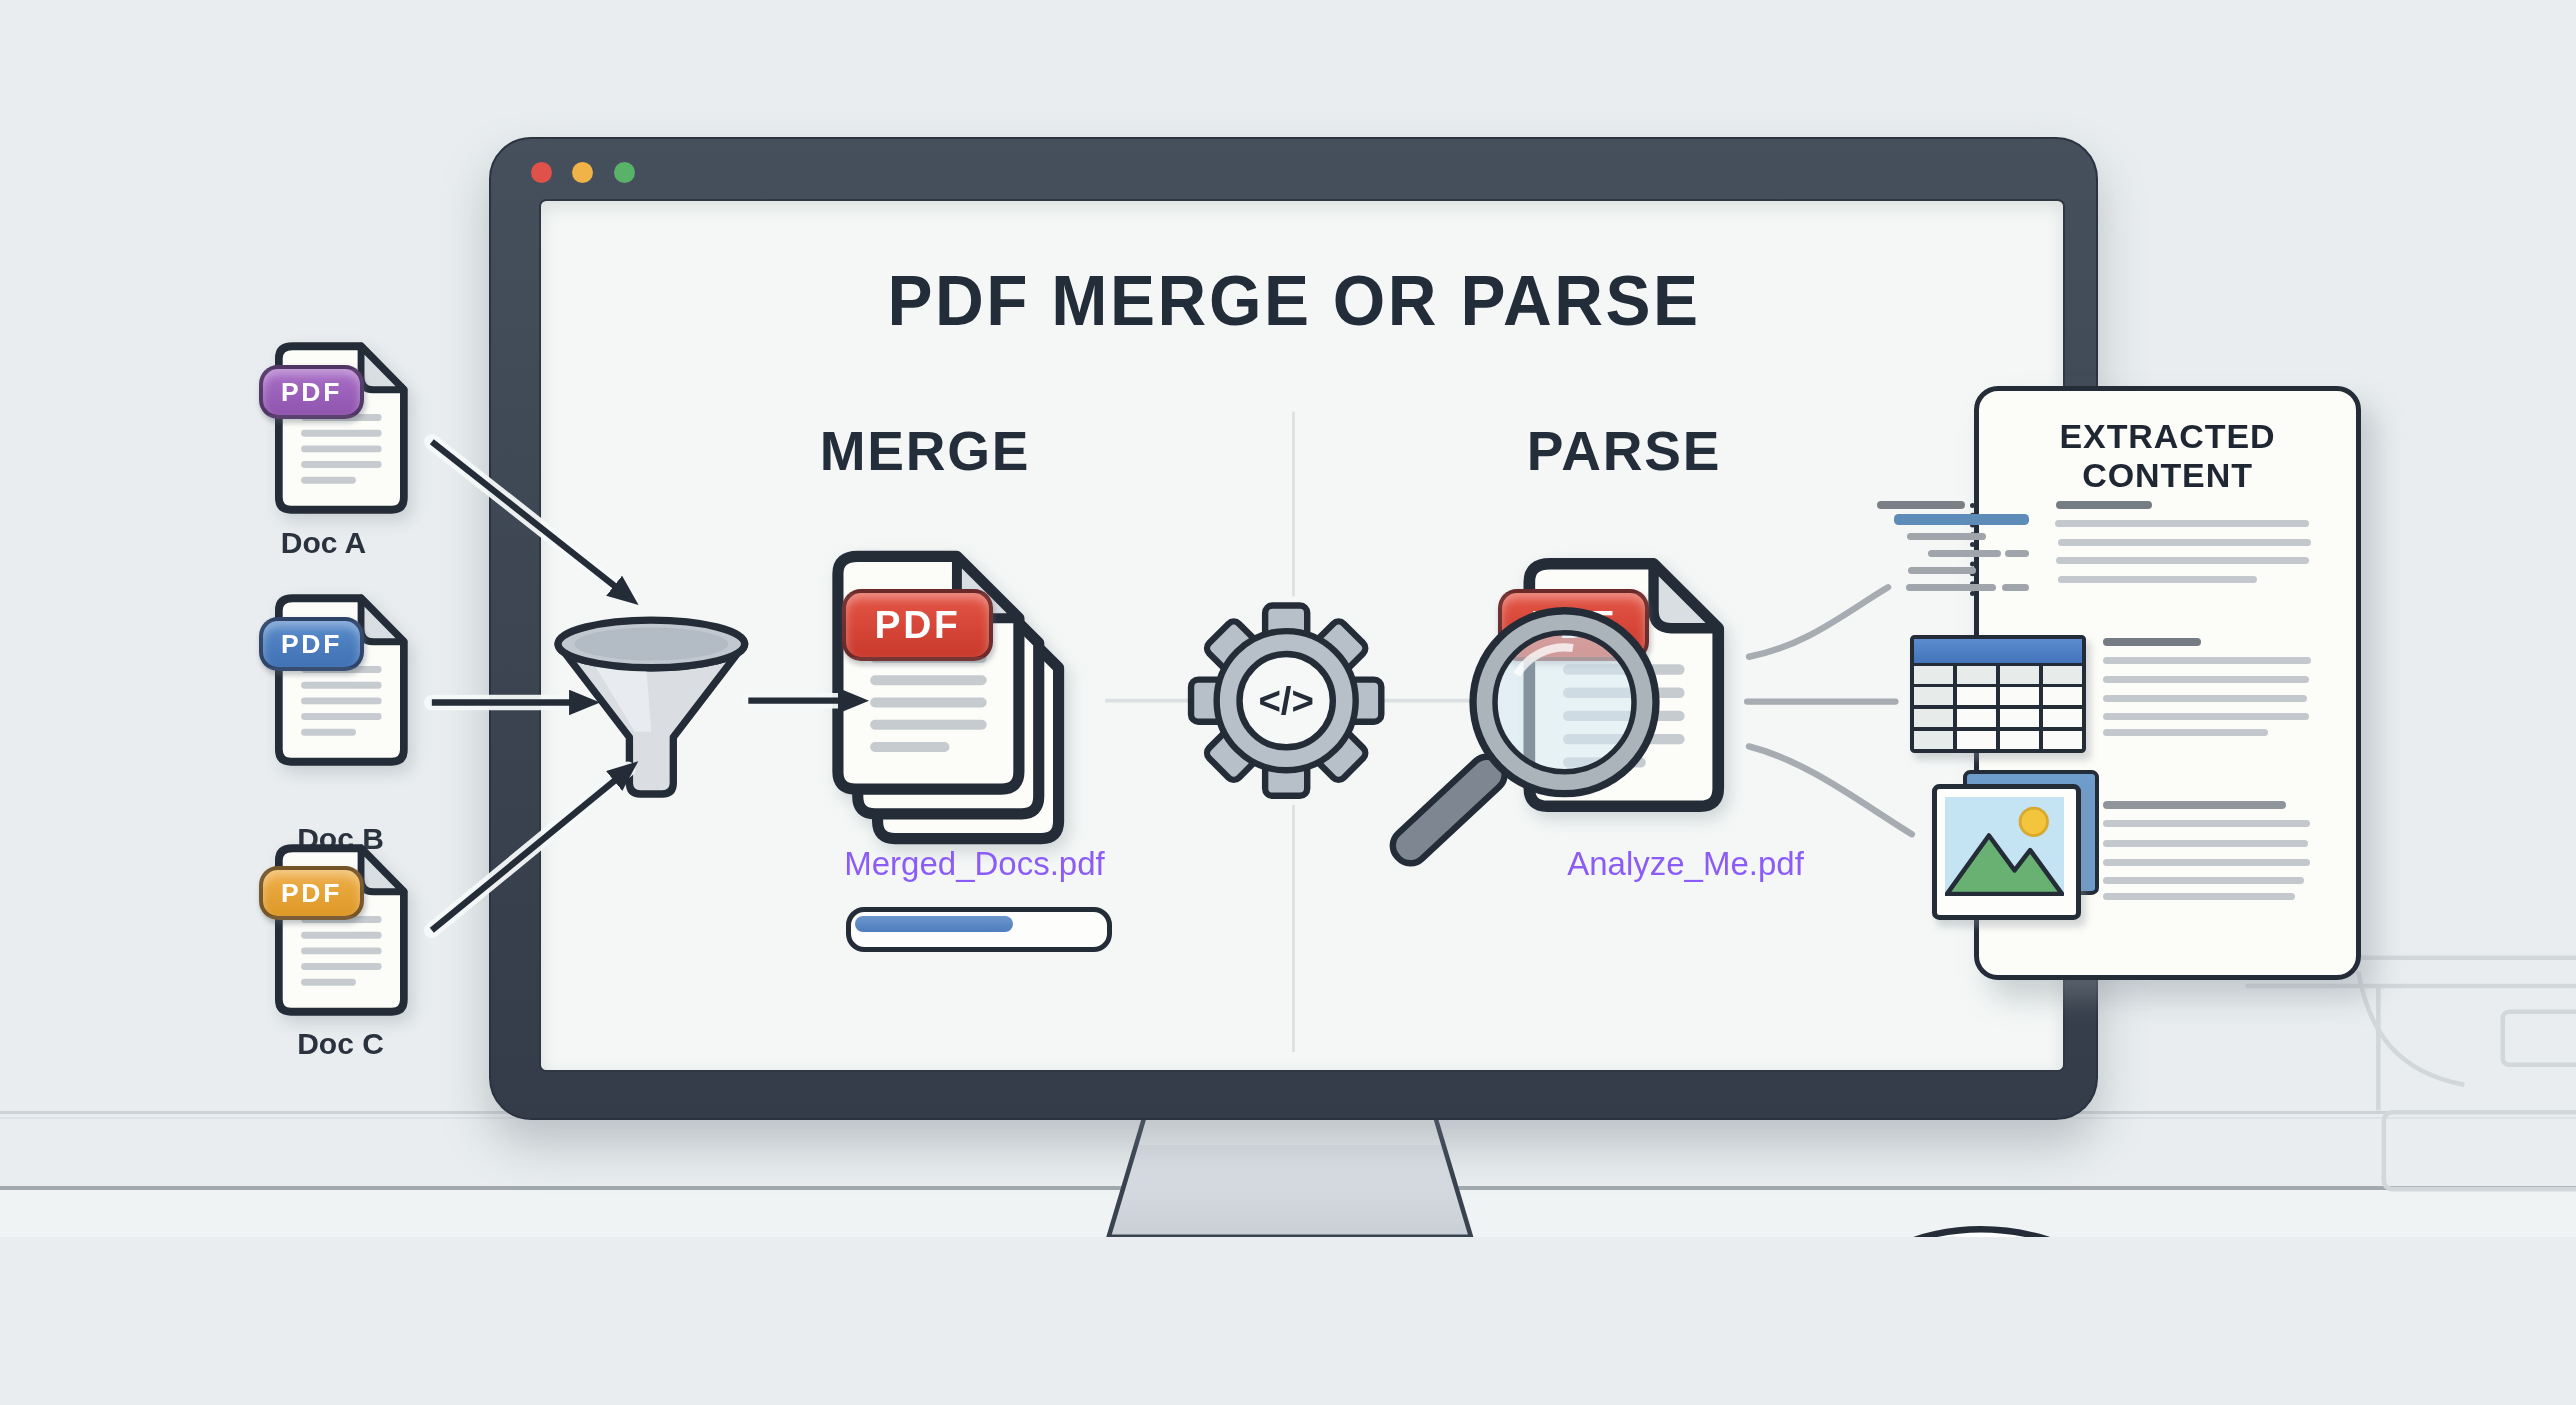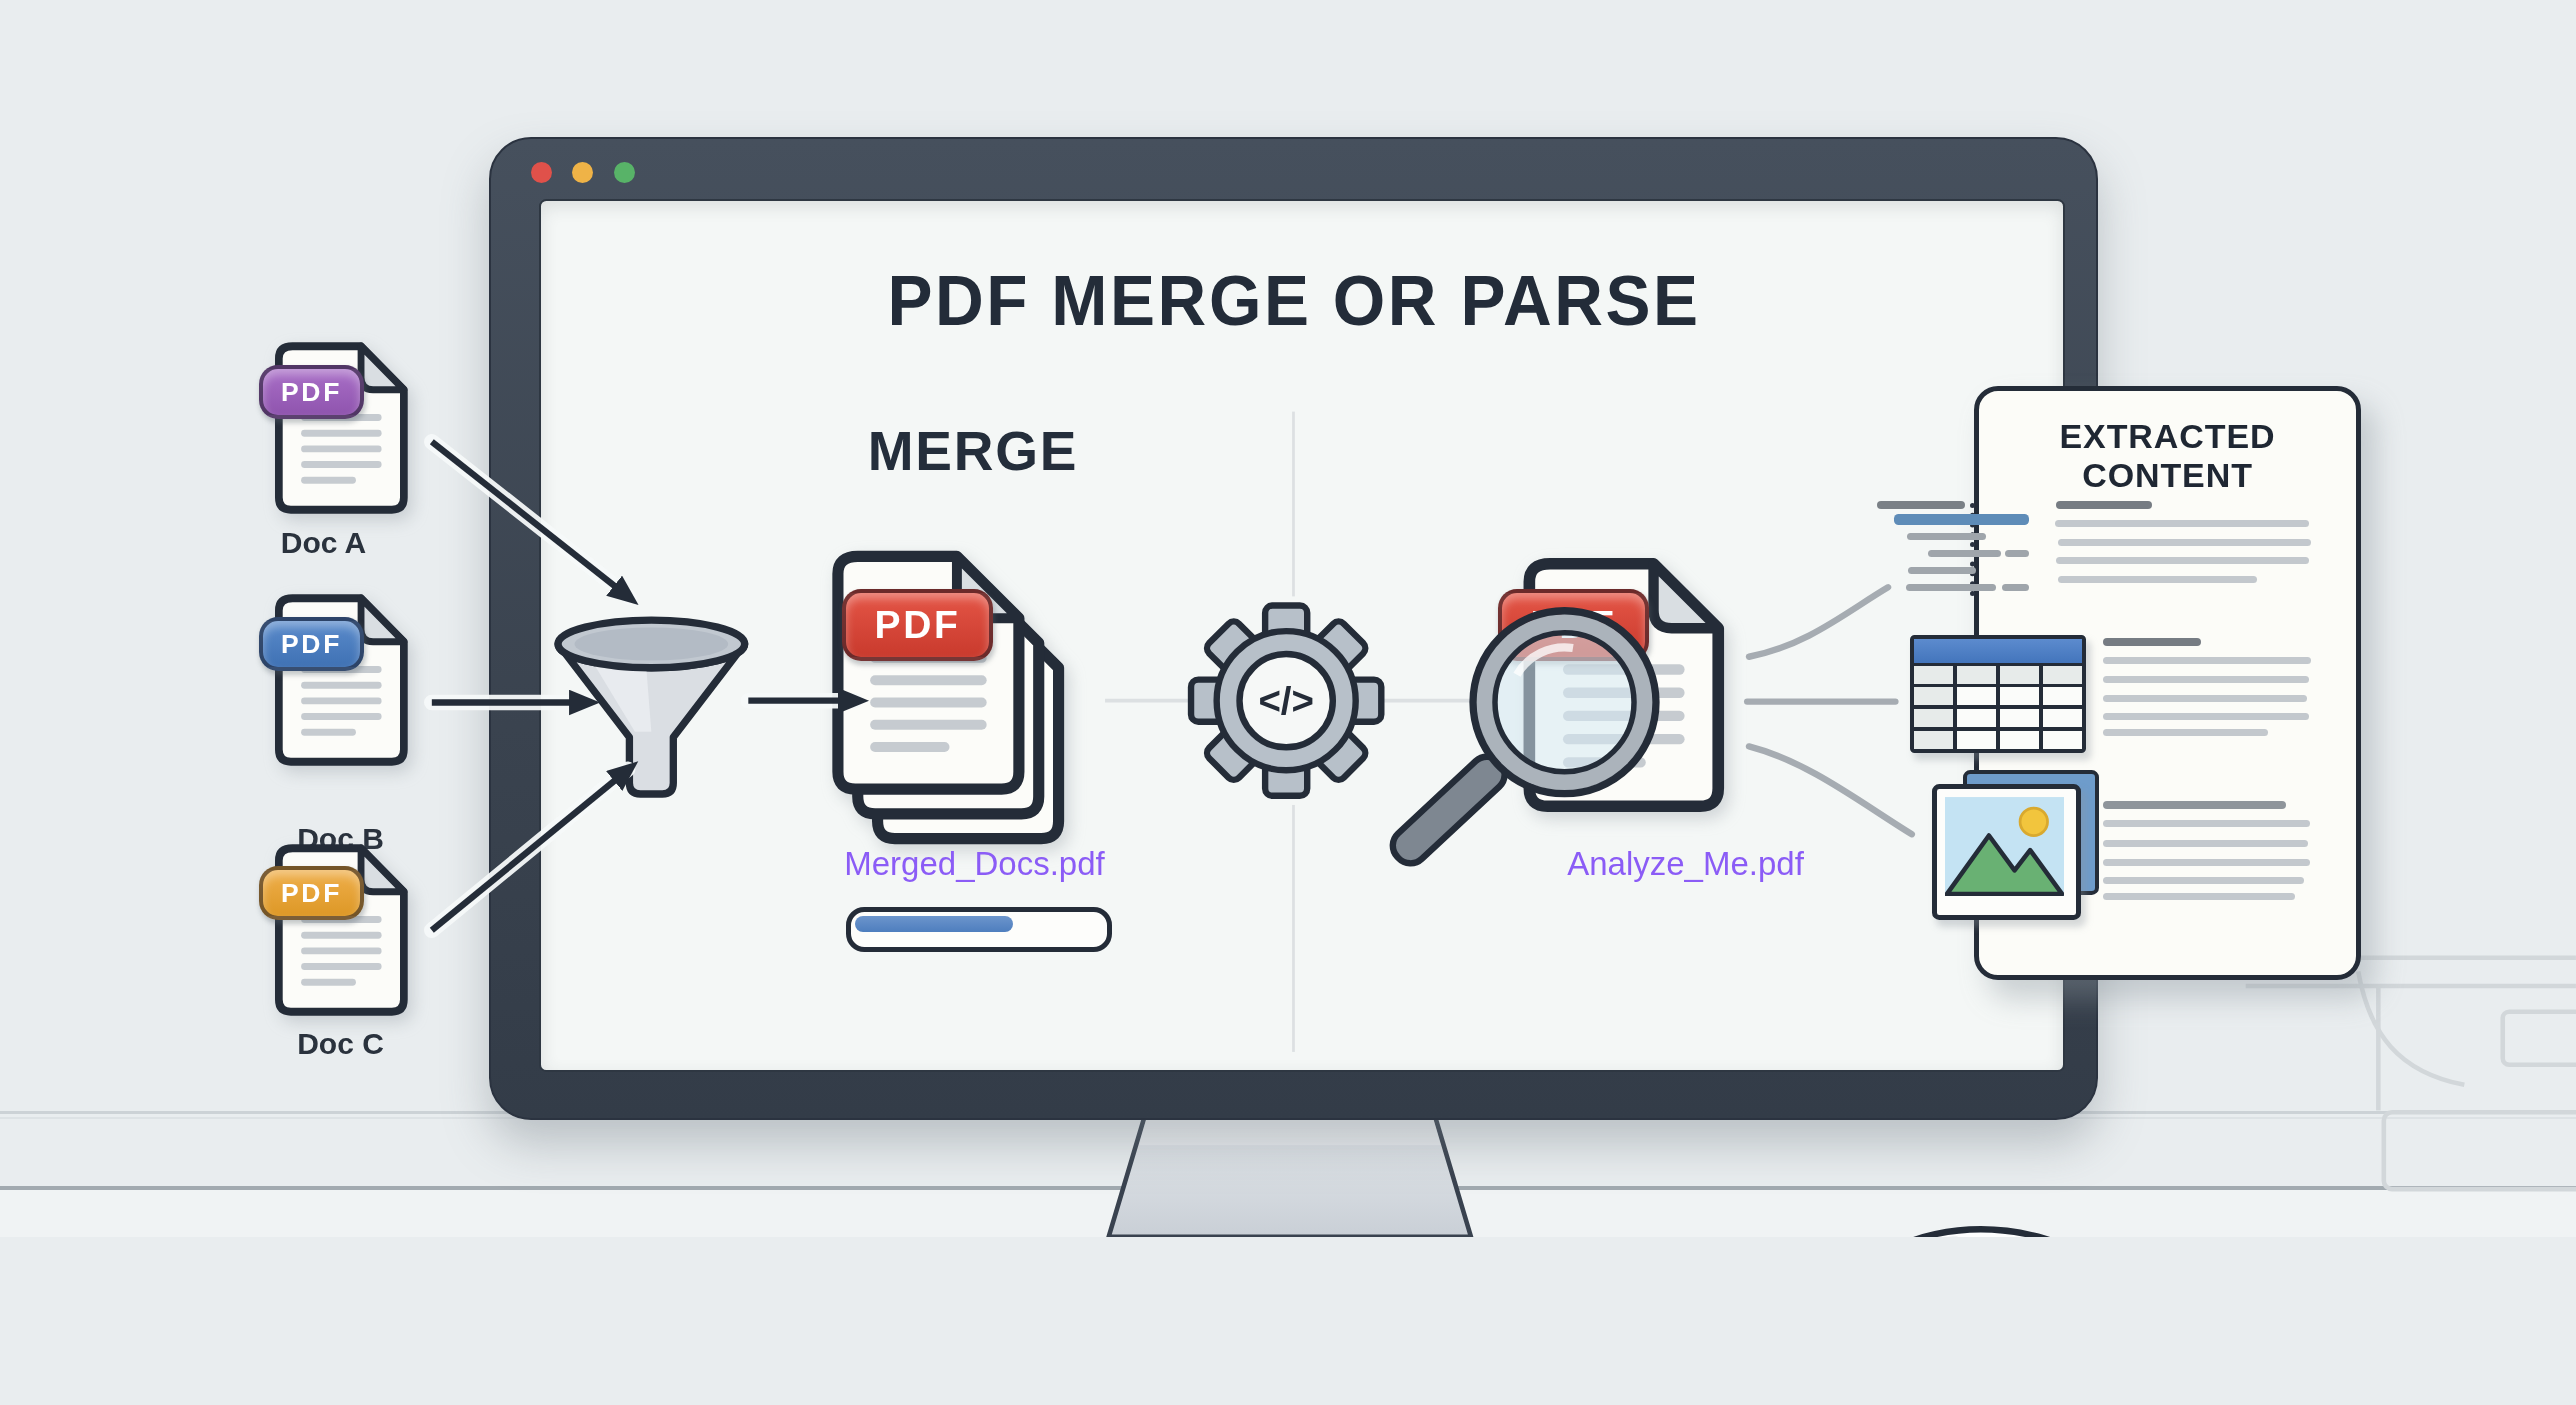--- a/index.html
+++ b/index.html
@@ -22,21 +22,21 @@
   .dot{width:21px;height:21px;border-radius:50%;top:23px;}
   .dot.red{left:40px;background:#E0514A;}
   .dot.yellow{left:81px;background:#EFB347;}
   .dot.green{left:123px;background:#58B368;}
 
   
   .title{left:649px;top:260px;width:1290px;text-align:center;font-size:71px;font-weight:700;
     letter-spacing:2.7px;color:#232C39;transform:scaleX(.95);z-index:3;}
   .colhead{top:419px;width:274px;text-align:center;font-size:55px;font-weight:700;
     letter-spacing:1.8px;color:#242E3B;z-index:3;}
-  .colhead.merge{left:836px;}
+  .colhead.merge{left:788px;}
   .colhead.parse{left:1487px;}
   .doc-label{width:183px;text-align:center;font-size:30px;font-weight:700;color:#2A323D;z-index:4;}
   .file-label{width:311px;text-align:center;font-size:33px;font-weight:400;color:#8b5cf6;z-index:4;}
 
   
   .badge{border-radius:19px;color:#FFF;font-weight:700;display:flex;align-items:center;
     justify-content:center;letter-spacing:2.7px;z-index:4;border:4.6px solid rgba(30,30,40,.55);
     box-shadow:inset 0 5.5px 9.1px rgba(255,255,255,.35),1.8px 3.7px 5.5px rgba(90,100,110,.35);}
   .badge.small{width:97px;height:46px;font-size:26.5px;}
   .badge.big{width:143px;height:64px;font-size:39px;}
@@ -139,20 +139,21 @@
 
   <div class="abs monitor">
     <div class="abs screen"></div>
     <div class="abs dot red"></div>
     <div class="abs dot yellow"></div>
     <div class="abs dot green"></div>
   </div>
 
   <div class="abs title">PDF MERGE OR PARSE</div>
   <div class="abs colhead merge">MERGE</div>
+  <div class="abs colhead parse">PARSE</div>
 
   <svg class="layer" width="2576" height="1405" viewBox="0 0 2816 1536">
     <g stroke="#DCE0E2" fill="none">
       <path d="M1414 450 V652" stroke-width="3"></path>
       <path d="M1414 880 V1150" stroke-width="3"></path>
       <path d="M1208 766 H1302" stroke-width="4"></path>
       <path d="M1512 766 H1632" stroke-width="4"></path>
     </g>
     <g>
       <path d="M610 704 A102 26 0 0 0 814 704 L736 806 L736 856 Q736 868 724 868 H700 Q688 868 688 856 L688 806 Z" fill="#DADEE3" stroke="#242C38" stroke-width="8" stroke-linejoin="round"></path>

